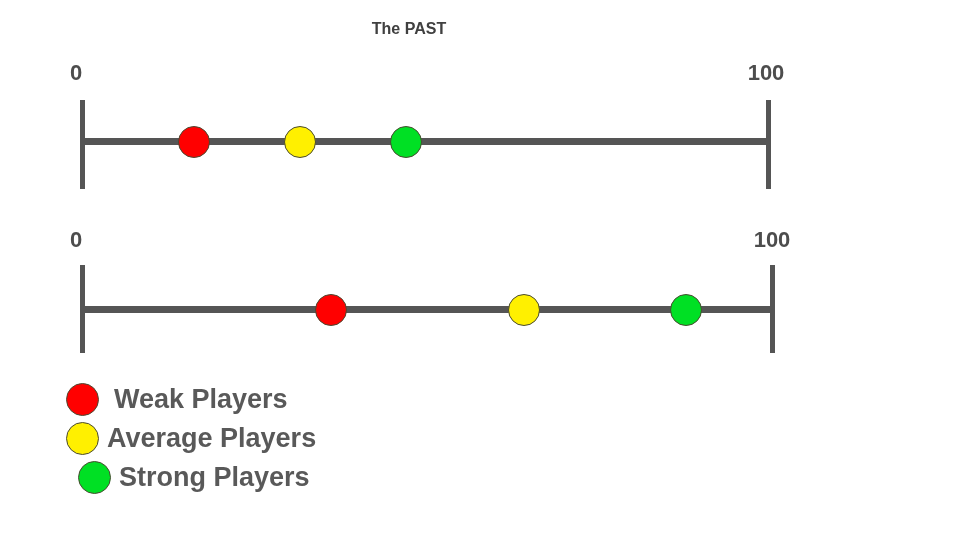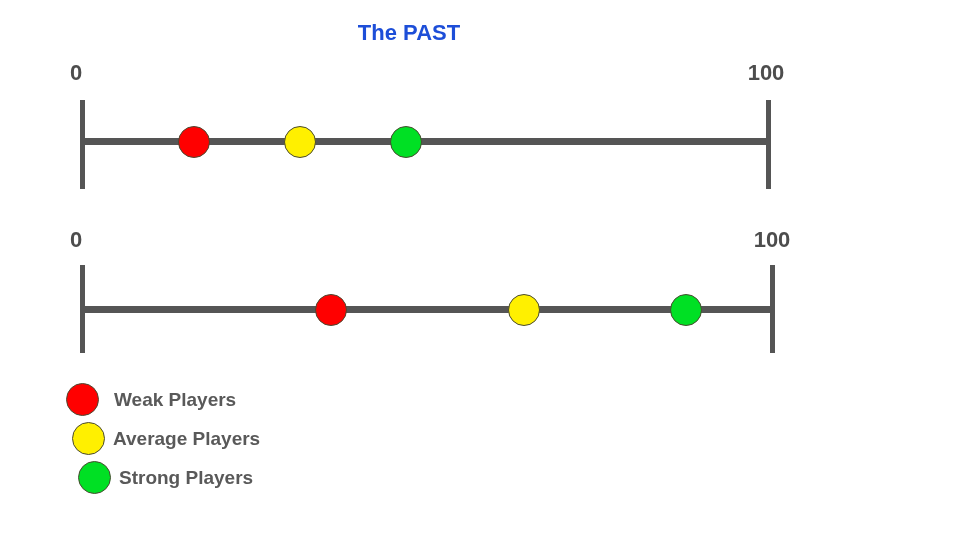--- a/index.html
+++ b/index.html
@@ -12,23 +12,23 @@
     width: 960px;
     height: 540px;
     background: #ffffff;
     overflow: hidden;
     font-family: "Liberation Sans", sans-serif;
   }
 
   
   .chart-title {
     position: absolute;
-    font-size: 22px;
+    font-size: 16px;
     font-weight: bold;
-    color: #1d4ed8;
+    color: #404040;
     white-space: nowrap;
     transform: translateX(-50%);
   }
 
   
   .scale {
     position: absolute;
   }
   .axis-line {
     position: absolute;
@@ -74,21 +74,21 @@
   }
   .legend-swatch {
     width: 33px;
     height: 33px;
     border-radius: 50%;
     border: 1.5px solid #4a4a32;
     box-sizing: border-box;
     flex: 0 0 auto;
   }
   .legend-label {
-    font-size: 19px;
+    font-size: 27px;
     font-weight: bold;
     color: #595959;
   }
 </style>
 </head>
 <body>
 
 <div id="canvas">
 
   <div class="chart-title" style="left:409px; top:20px;">The PAST</div>
@@ -132,21 +132,21 @@
     <div class="dot" style="left:686px; top:310px; width:32px; height:32px; background:#00E024;"></div>
   </div>
 
   <div class="legend">
 
     <div class="legend-row" style="left:0px; top:5px;">
       <span class="legend-swatch" style="background:#FF0000;"></span>
       <span class="legend-label" style="margin-left:15px;">Weak Players</span>
     </div>
 
-    <div class="legend-row" style="left:6px; top:44px;">
+    <div class="legend-row" style="left:0px; top:44px;">
       <span class="legend-swatch" style="background:#FFF000;"></span>
       <span class="legend-label" style="margin-left:8px;">Average Players</span>
     </div>
 
     <div class="legend-row" style="left:12px; top:83px;">
       <span class="legend-swatch" style="background:#00E024;"></span>
       <span class="legend-label" style="margin-left:8px;">Strong Players</span>
     </div>
 
   </div>

